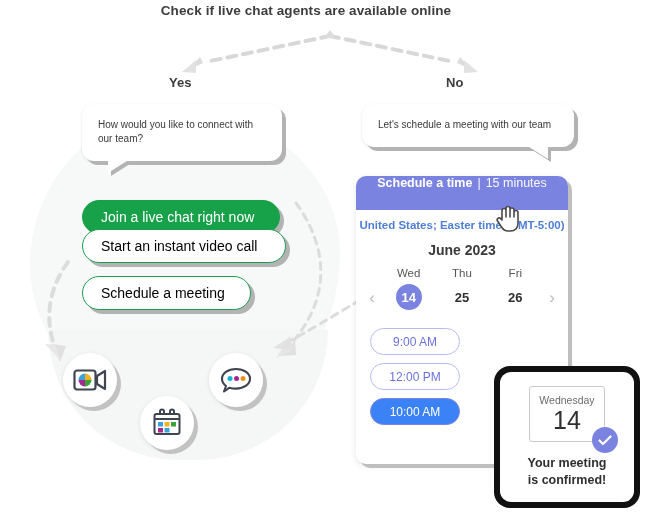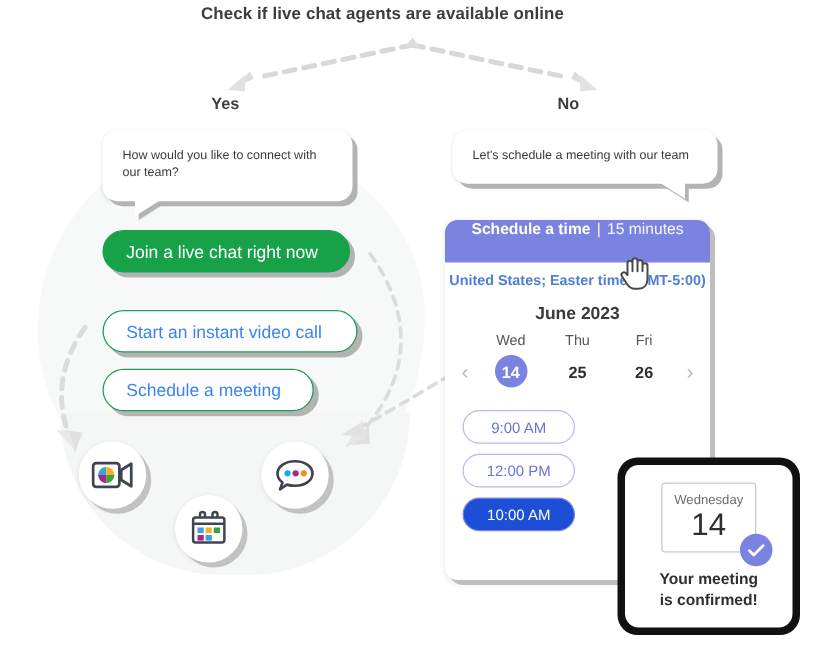--- a/index.html
+++ b/index.html
@@ -50,22 +50,22 @@
   #bubble-right .tail{left:auto;right:26px;border-right:0;border-left:22px solid transparent;}
 
   
   .opt{
     position:absolute;height:34px;border-radius:19px;
     display:flex;align-items:center;padding:0 18px;
     font-size:14px;white-space:nowrap;
     box-shadow:4px 4px 0 0 #b3b3b3;
     box-sizing:border-box;cursor:pointer;
   }
-  .opt.filled{background:#17a24a;color:#fff;border:1px solid #17a24a;}
-  .opt.outline{background:#fff;color:#3b82f6;border:1.6px solid #1d9e51;margin-top:19px;}
+  .opt.filled{background:#17a24a;color:#fff;border:1px solid #17a24a;margin-top:16px;}
+  .opt.outline{background:#fff;color:#000000;border:1.6px solid #1d9e51;}
   #opt-0{left:82px;top:184px;width:198px;}
   #opt-1{left:82px;top:229px;width:204px;}
   #opt-2{left:82px;top:276px;width:169px;}
 
   
   #flow-svg{position:absolute;left:0;top:0;width:660px;height:516px;pointer-events:none;}
 
   
   .icon-badge{
     position:absolute;width:54px;height:54px;border-radius:50%;
@@ -106,21 +106,21 @@
     width:26px;height:26px;display:flex;align-items:center;justify-content:center;
     border-radius:50%;cursor:pointer;
   }
   .daynum.sel{background:#7b83e0;color:#fff;}
   #slots{display:flex;flex-wrap:wrap;gap:8px;padding:16px 14px 0 14px;}
   .slot{
     width:90px;height:27px;border-radius:14px;border:1.3px solid #b6bbf0;
     display:flex;align-items:center;justify-content:center;
     font-size:12px;color:#6a72d8;background:#fff;cursor:pointer;box-sizing:border-box;
   }
-  .slot.sel{background:#1d4ed8;border-color:#7b83e0;color:#fff;}
+  .slot.sel{background:#3b82f6;border-color:#7b83e0;color:#fff;}
 
   
   #phone{
     position:absolute;left:494px;top:366px;width:146px;height:142px;
     background:#111;border-radius:16px;
   }
   #phone-screen{
     position:absolute;left:6px;top:6px;width:134px;height:130px;
     background:#fff;border-radius:11px;
     display:flex;flex-direction:column;align-items:center;padding-top:14px;box-sizing:border-box;

